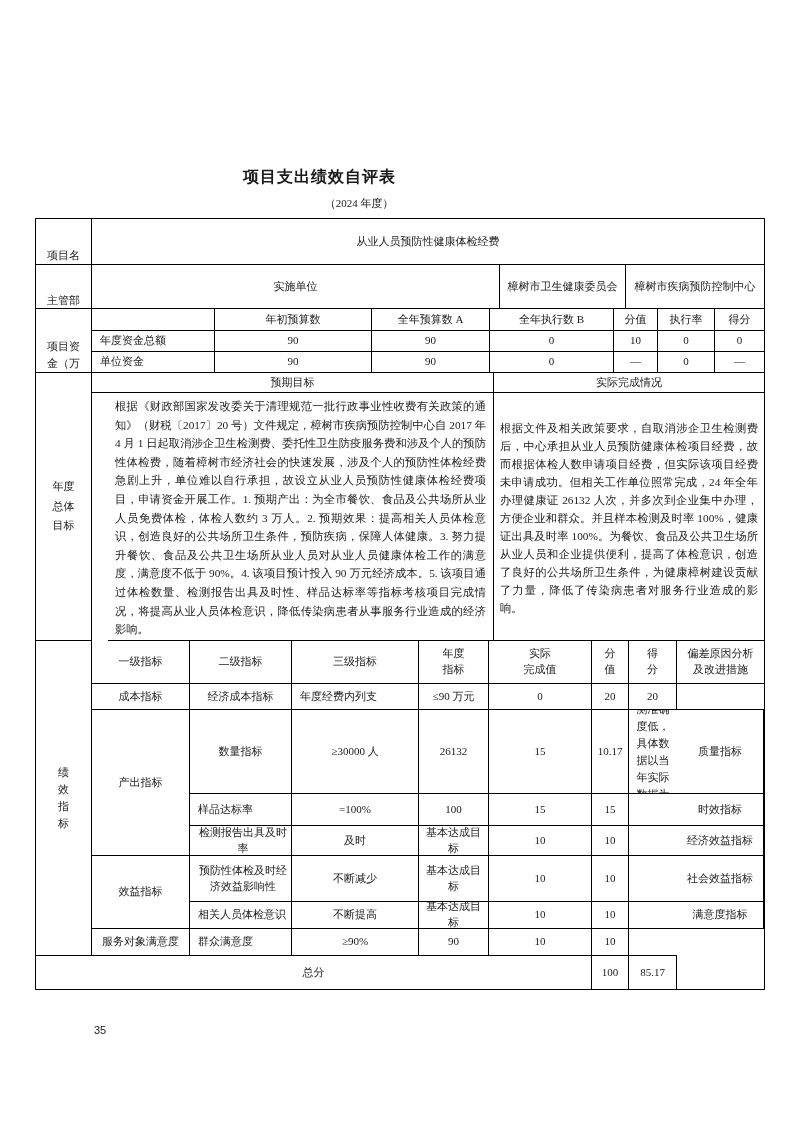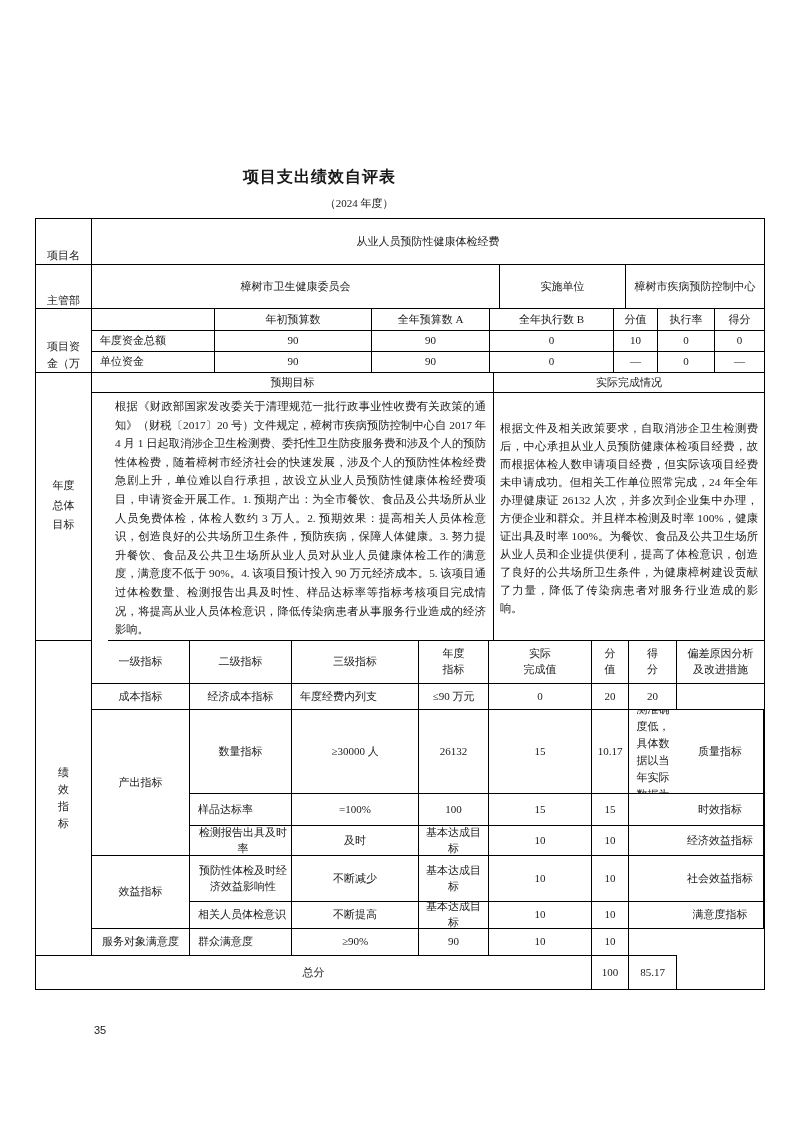--- a/index.html
+++ b/index.html
@@ -44,22 +44,22 @@
       <div class="c">
           <span class="w3">项目名称</span>
         </div>
       <div class="c lc">从业人员预防性健康体检经费</div>
     </div>
 
     <div class="sec" style="grid-template-columns:56px 408px 126px 138px;grid-template-rows:44px;">
       <div class="c">
           <span class="w3">主管部门</span>
         </div>
+      <div class="c">实施单位</div>
       <div class="c">樟树市卫生健康委员会</div>
-      <div class="c">实施单位</div>
       <div class="c lc">樟树市疾病预防控制中心</div>
     </div>
 
     <div class="sec" style="grid-template-columns:56px 123px 157px 118px 124px 44px 57px 49px;grid-template-rows:22px 21px 21px;">
       <div class="c" style="grid-row:1/4;">
           <span class="w3">项目资金（万元）</span>
         </div>
       <div class="c"></div>
       <div class="c">年初预算数</div>
       <div class="c">全年预算数 A</div>
@@ -79,21 +79,21 @@
       <div class="c leftal">单位资金</div>
       <div class="c">90</div>
       <div class="c">90</div>
       <div class="c">0</div>
       <div class="c">—</div>
       <div class="c">0</div>
       <div class="c lc">—</div>
     </div>
 
     <div class="sec" style="grid-template-columns:56px 402px 270px;grid-template-rows:20px 248px;">
-      <div class="c" style="grid-row:1/3;font-family:Liberation Mono, monospace;">
+      <div class="c" style="grid-row:1/3;">
           <span class="w2">年度总体目标</span>
         </div>
       <div class="c">预期目标</div>
       <div class="c lc">实际完成情况</div>
       <div class="c goaltext">根据《财政部国家发改委关于清理规范一批行政事业性收费有关政策的通知》（财税〔2017〕20 号）文件规定，樟树市疾病预防控制中心自 2017 年 4 月 1 日起取消涉企卫生检测费、委托性卫生防疫服务费和涉及个人的预防性体检费，随着樟树市经济社会的快速发展，涉及个人的预防性体检经费急剧上升，单位难以自行承担，故设立从业人员预防性健康体检经费项目，申请资金开展工作。1. 预期产出：为全市餐饮、食品及公共场所从业人员免费体检，体检人数约 3 万人。2. 预期效果：提高相关人员体检意识，创造良好的公共场所卫生条件，预防疾病，保障人体健康。3. 努力提升餐饮、食品及公共卫生场所从业人员对从业人员健康体检工作的满意度，满意度不低于 90%。4. 该项目预计投入 90 万元经济成本。5. 该项目通过体检数量、检测报告出具及时性、样品达标率等指标考核项目完成情况，将提高从业人员体检意识，降低传染病患者从事服务行业造成的经济影响。</div>
       <div class="c lc goaltext2">根据文件及相关政策要求，自取消涉企卫生检测费后，中心承担从业人员预防健康体检项目经费，故而根据体检人数申请项目经费，但实际该项目经费未申请成功。但相关工作单位照常完成，24 年全年办理健康证 26132 人次，并多次到企业集中办理，方便企业和群众。并且样本检测及时率 100%，健康证出具及时率 100%。为餐饮、食品及公共卫生场所从业人员和企业提供便利，提高了体检意识，创造了良好的公共场所卫生条件，为健康樟树建设贡献了力量，降低了传染病患者对服务行业造成的影响。</div>
     </div>
 
     <div class="sec" style="grid-template-columns:56px 98px 102px 127px 70px 103px 37px 48px 87px;grid-template-rows:43px 26px 84px 32px 30px 46px 27px 27px 33px;">
 

